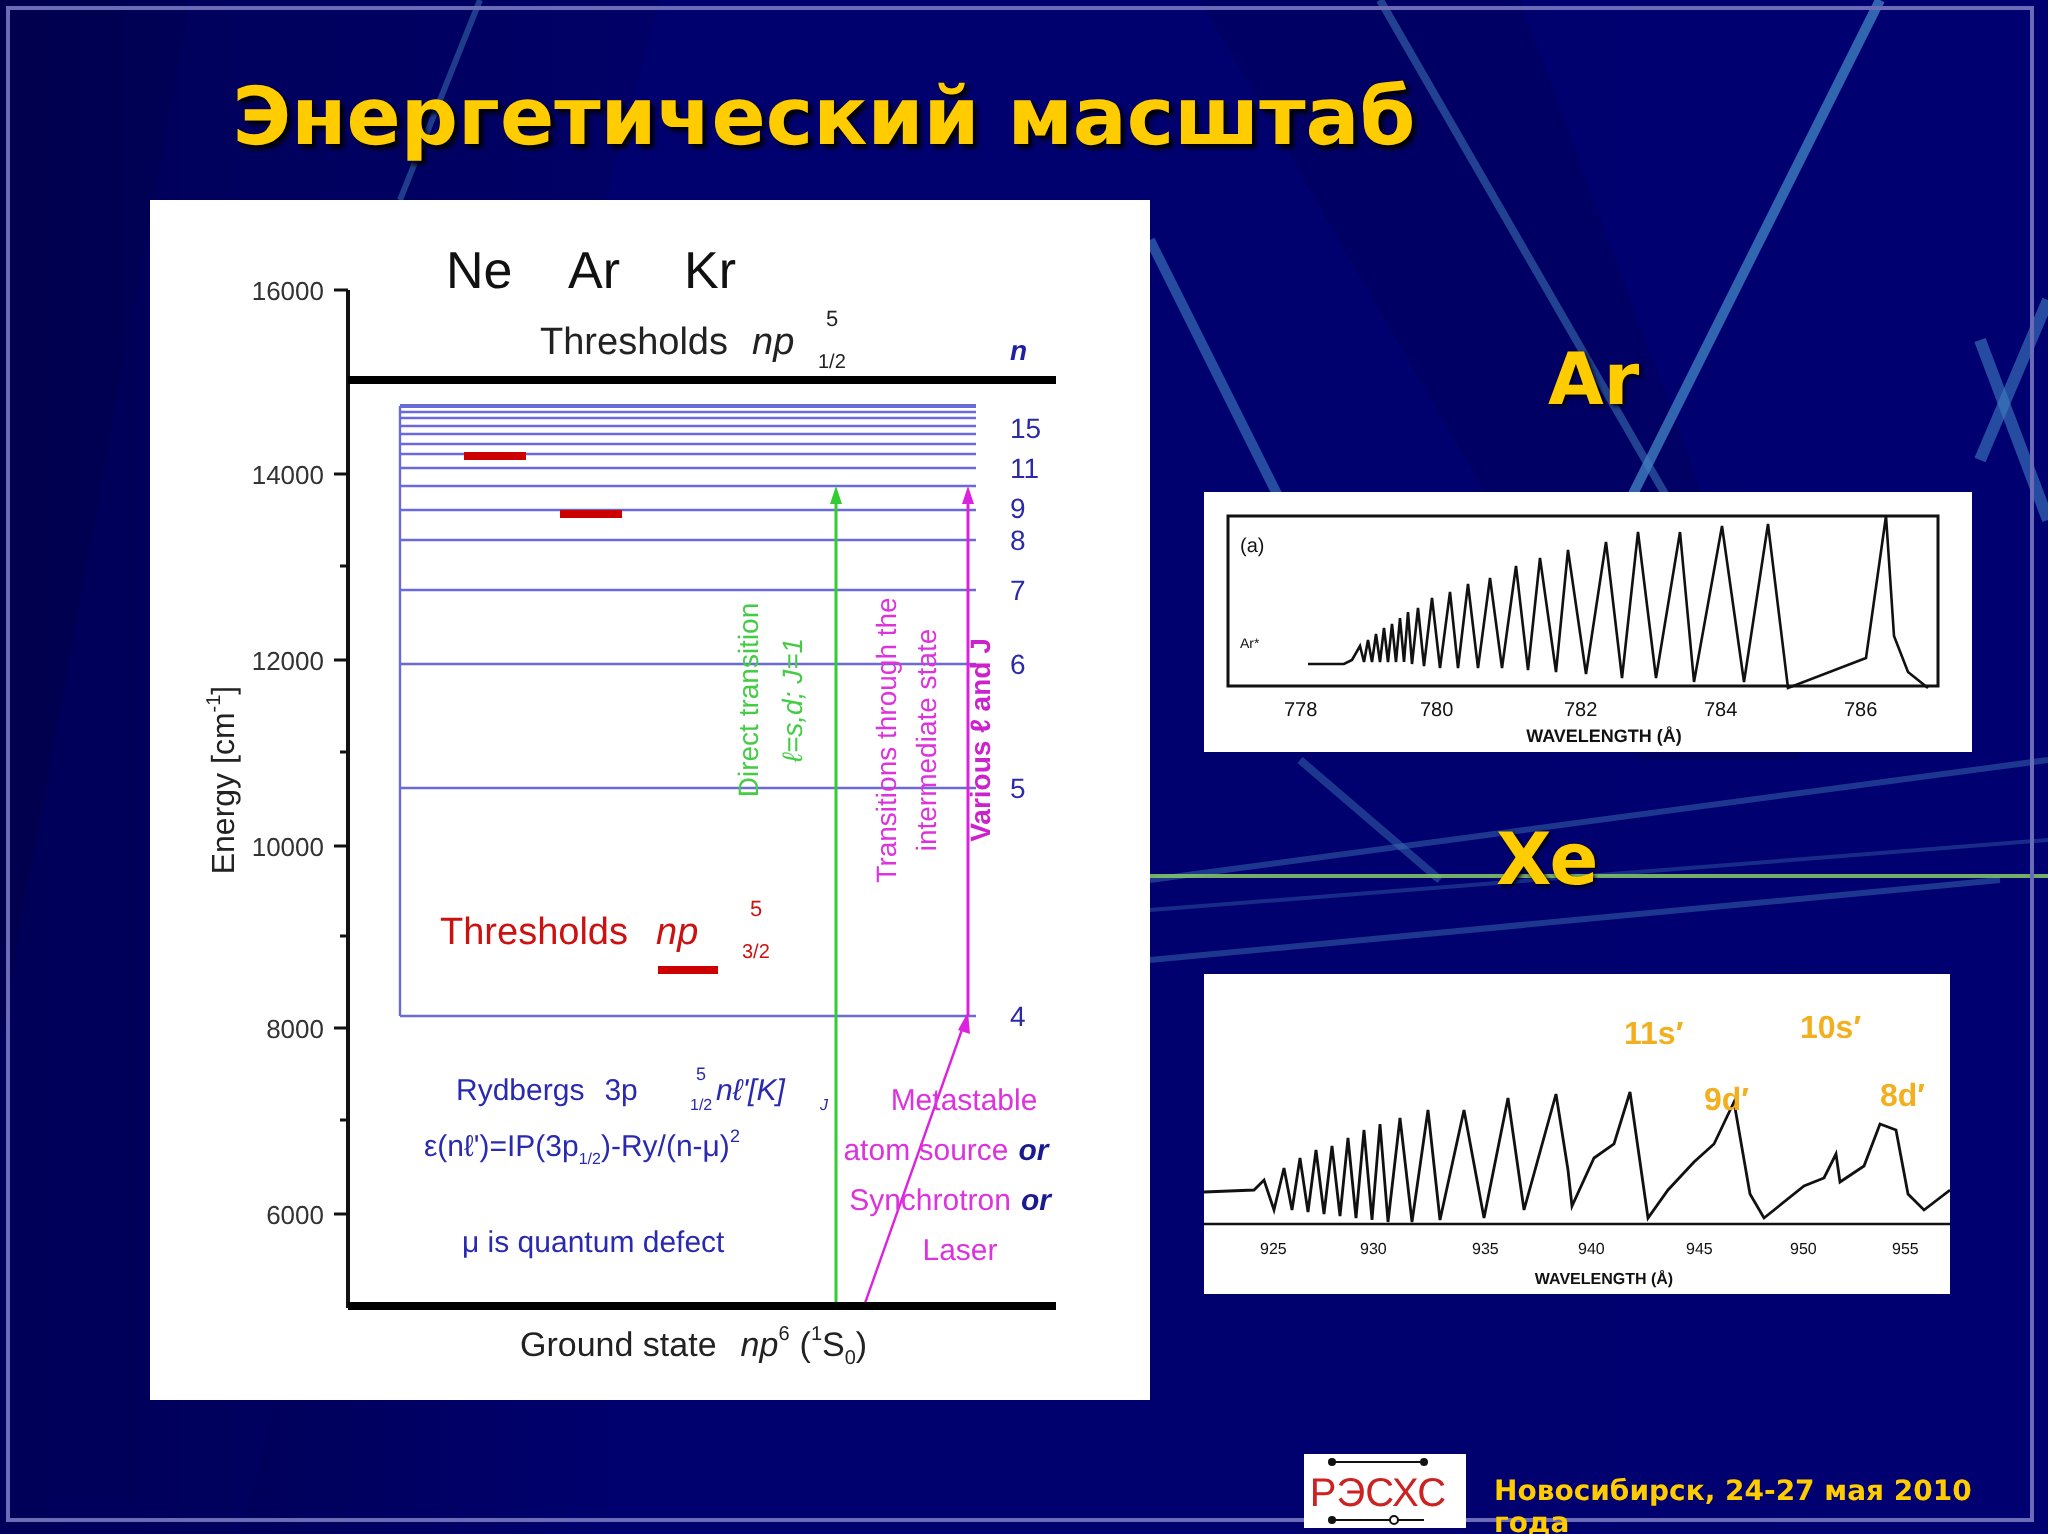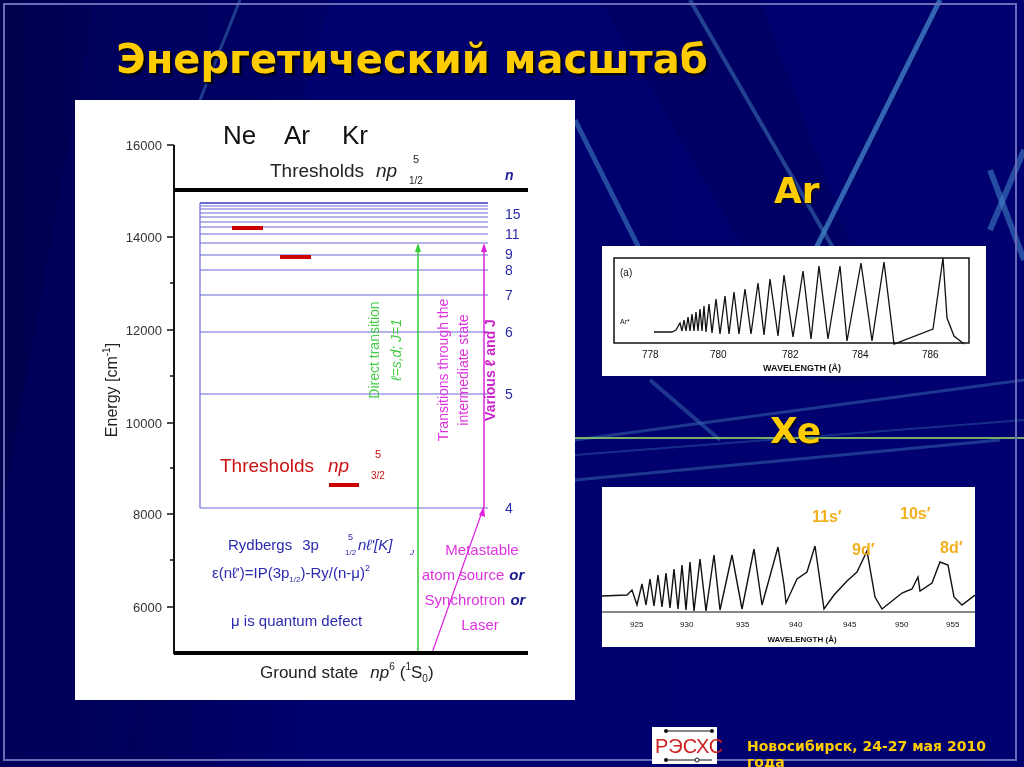--- a/index.html
+++ b/index.html
@@ -5,26 +5,26 @@
   html, body { margin:0; padding:0; }
   body { width:1024px; height:767px; overflow:hidden; background:#000050; font-family:"Liberation Sans", sans-serif; }
   .slide { position:relative; width:1024px; height:767px; background:#000066; overflow:hidden; }
   .frame { position:absolute; left:3px; top:3px; width:1014px; height:758px; border:2px solid #6b6bb8; box-sizing:border-box; pointer-events:none; }
   .bg-svg { position:absolute; left:0; top:0; }
   .title { position:absolute; left:0; width:824px; top:36px; text-align:center; font-weight:bold; font-size:40px; color:#ffcc00; text-shadow:2px 2px 2px #000; font-family:"DejaVu Sans", sans-serif; letter-spacing:0px; }
   .panel { position:absolute; left:75px; top:100px; width:500px; height:600px; background:#ffffff;text-align:right; }
   .panel svg { position:absolute; left:0; top:0; }
   .lbl-ar, .lbl-xe { position:absolute; font-weight:bold; font-size:36px; color:#ffcc00; font-family:"DejaVu Sans", sans-serif; text-shadow:1px 1px 2px #000; }
   .lbl-ar { left:774px; top:170px; }
-  .lbl-xe { left:770px; top:410px; }
+  .lbl-xe { left:748px; top:410px; }
   .spec { position:absolute; background:#fff; }
   .spec svg { position:absolute; left:0; top:0; }
   .spec-ar { left:602px; top:246px; width:384px; height:130px; }
   .spec-xe { left:602px; top:487px; width:373px; height:160px; }
-  .footer-logo { position:absolute; left:652px; top:727px; width:65px; height:37px; background:#fff; }
+  .footer-logo { position:absolute; left:652px; top:727px; width:81px; height:37px; background:#fff; }
   .footer-text { position:absolute; left:747px; top:738px; font-weight:bold; font-size:14px; color:#ffcc00; font-family:"DejaVu Sans", sans-serif; }
   text { font-family:"Liberation Sans", sans-serif; }
 </style>
 </head>
 <body>
 
 <div class="slide">
 
   <svg class="bg-svg" width="1024" height="767">
     <defs>

